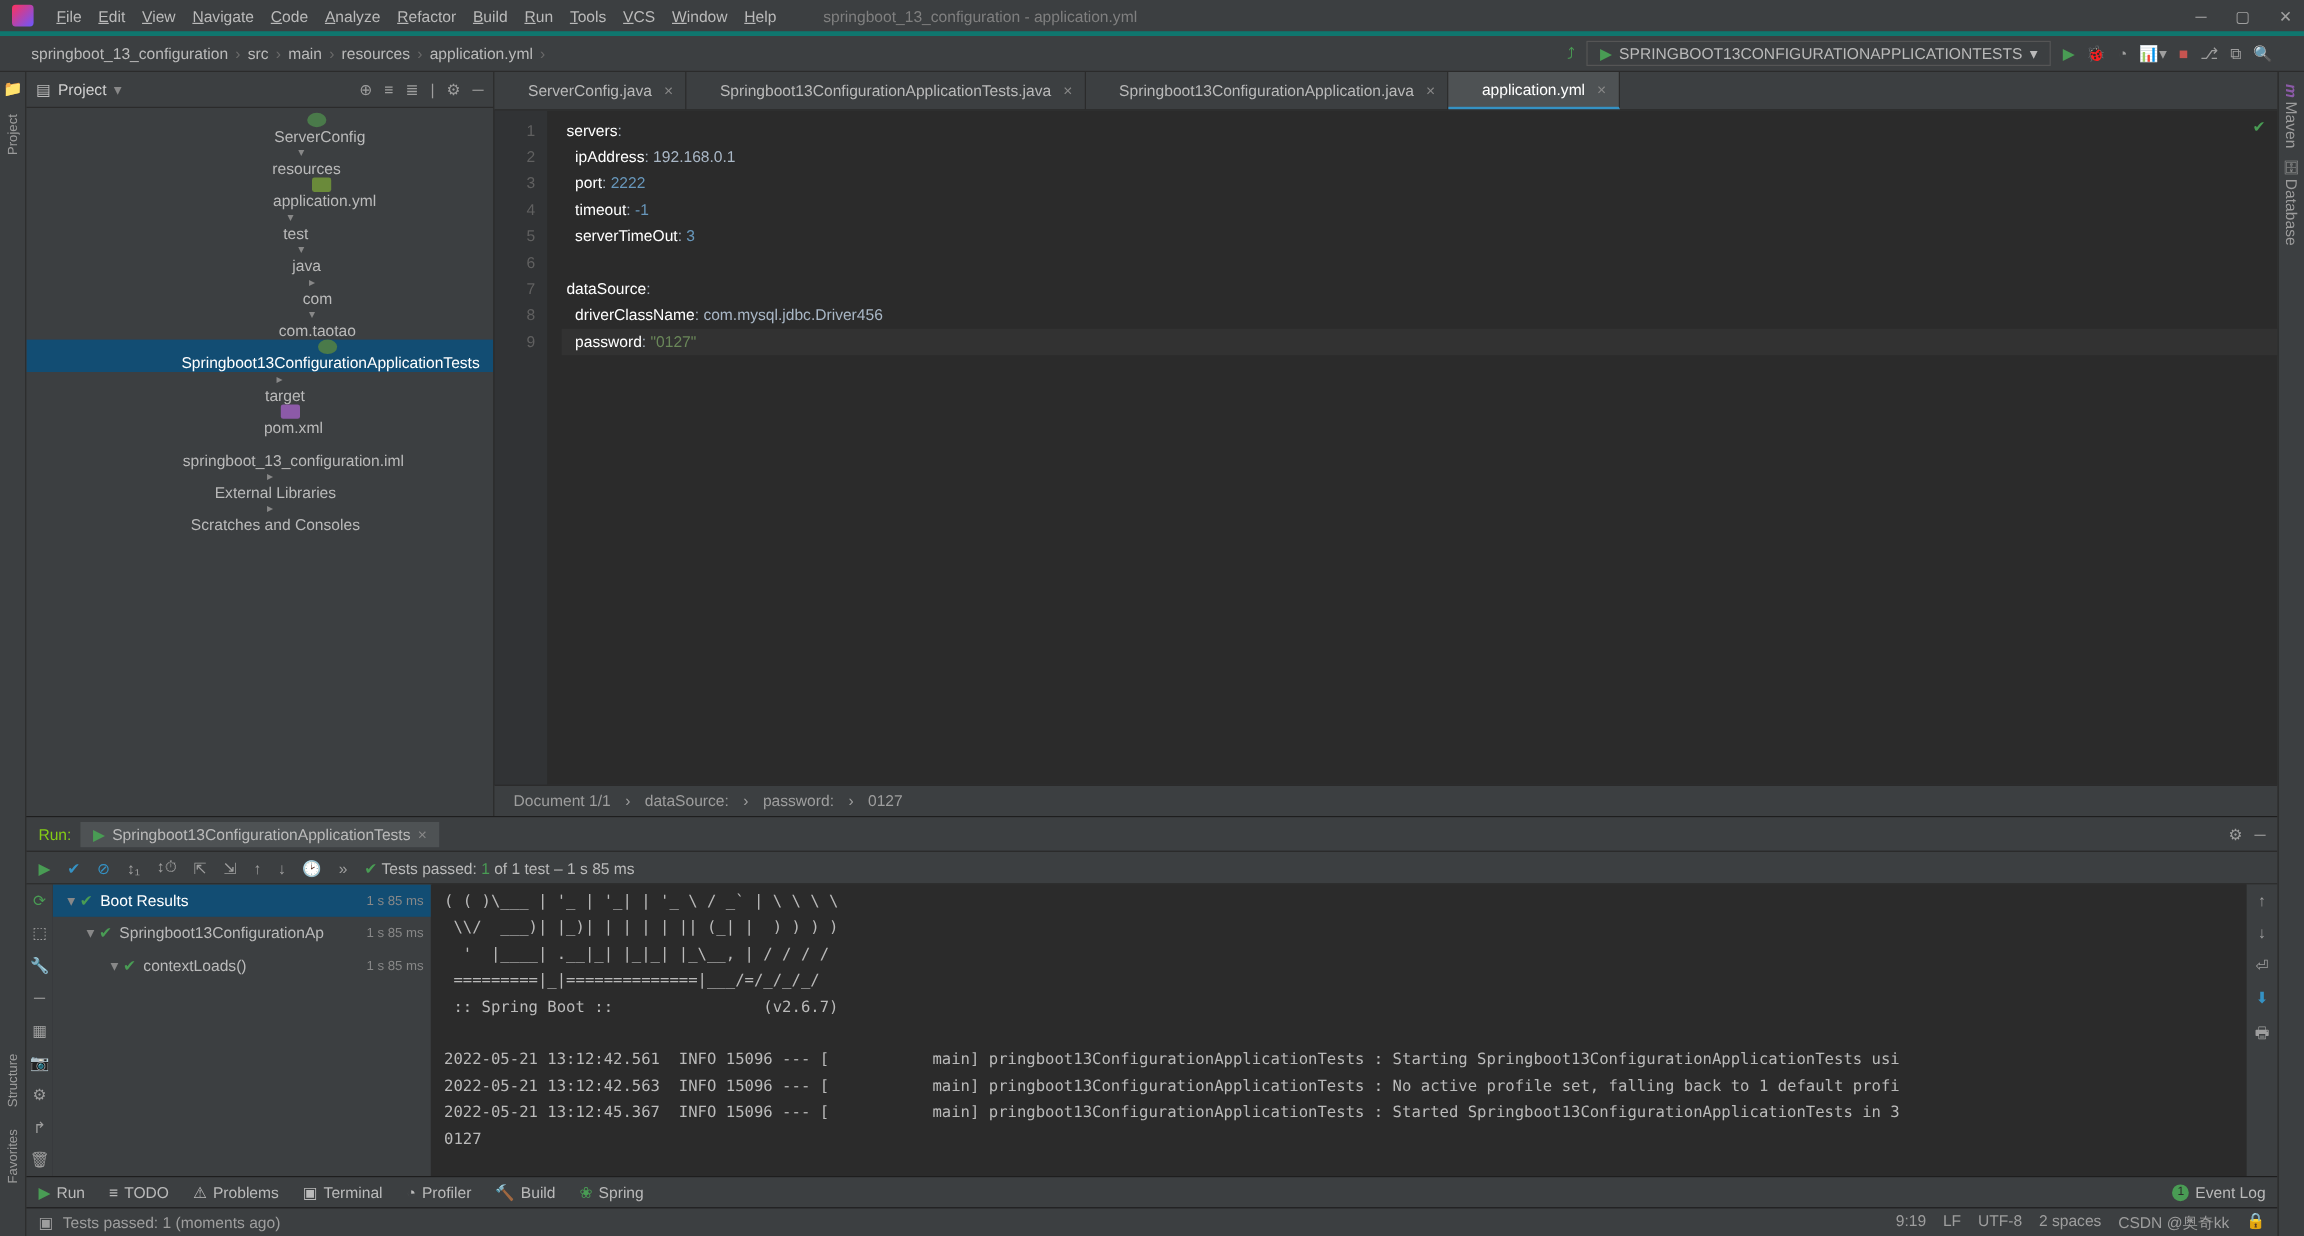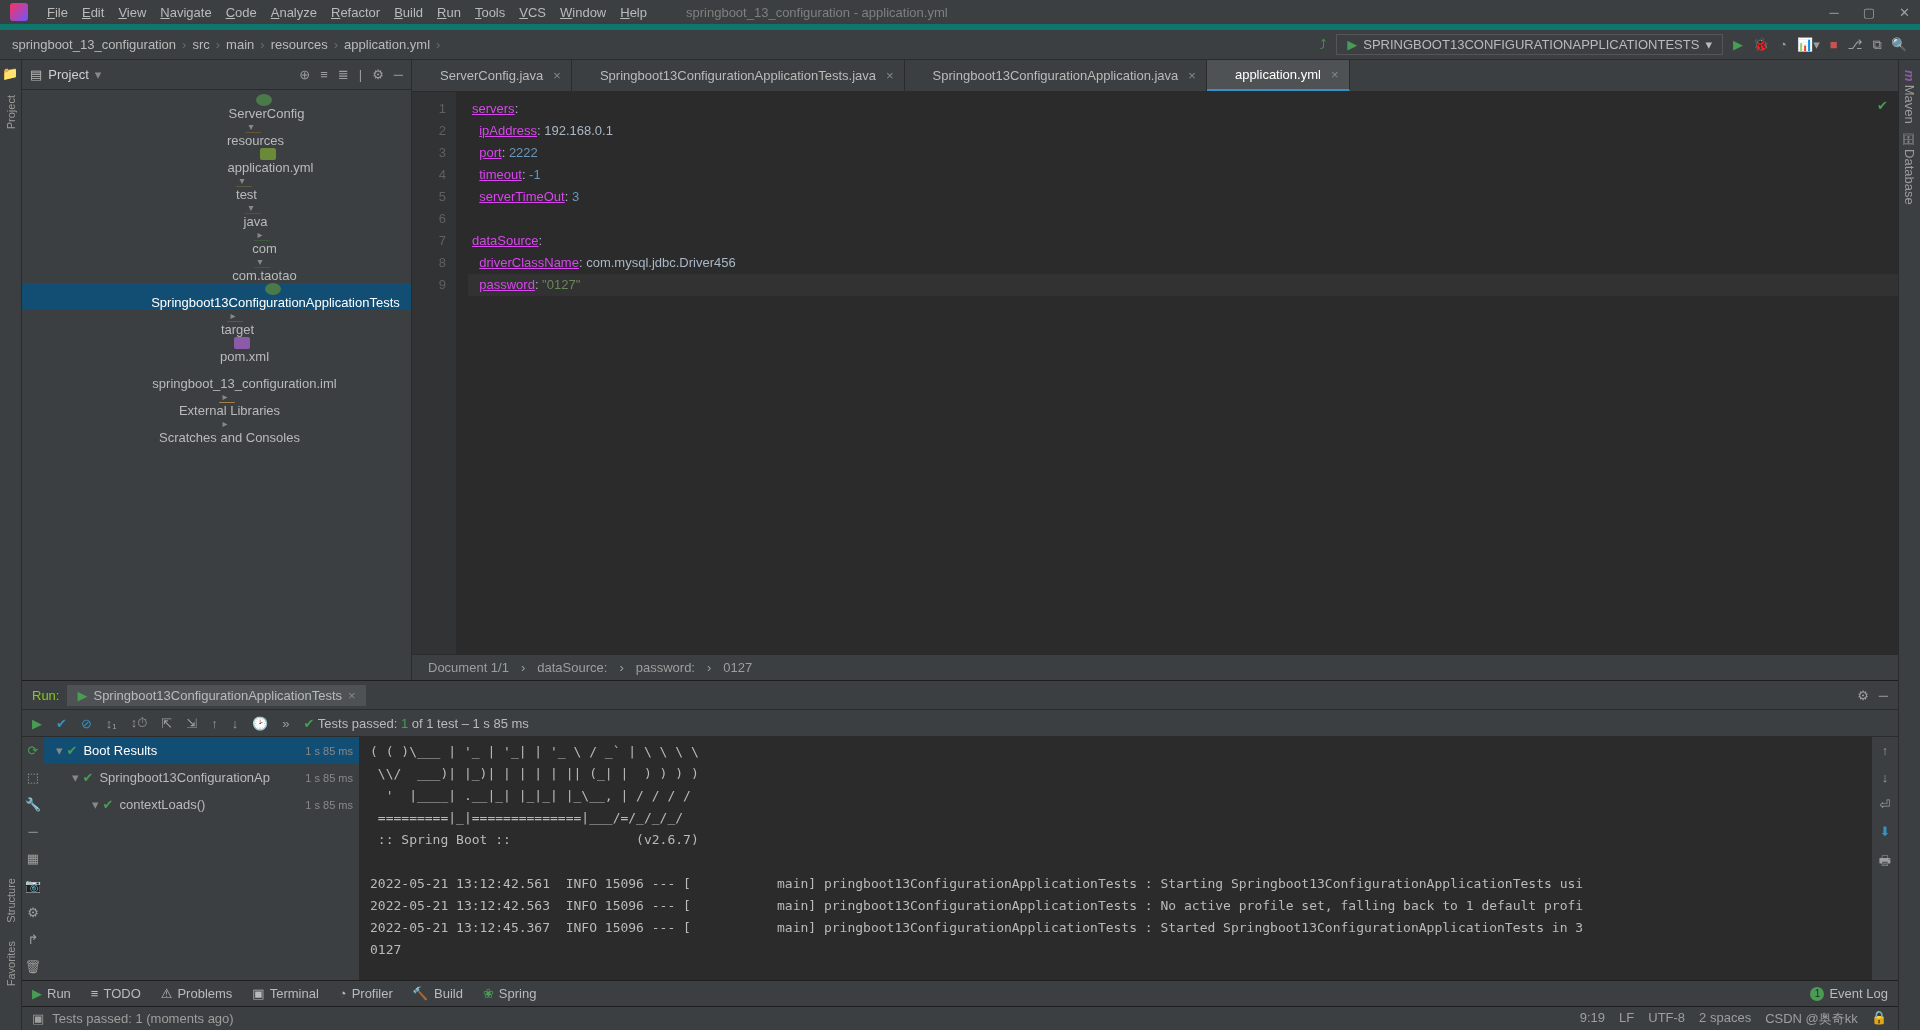--- a/index.html
+++ b/index.html
@@ -1,23 +1,23 @@
 <!DOCTYPE html>
 <html><head>
 <meta charset="utf-8">
 <style>
 * { margin:0; padding:0; box-sizing:border-box; font-family:"Segoe UI",Arial,sans-serif; font-size:13px; }
 body { background:#2b2b2b; color:#bababa; width:1920px; height:1030px; overflow:hidden; display:flex; flex-direction:column; }
-.menubar { height:30px; background:#3c3f41; display:flex; align-items:center; padding:0 10px; gap:4px; border-bottom:6px solid #0f766e; }
+.menubar { height:30px; background:#3c3f41; display:flex; align-items:center; padding:0 10px; gap:4px; border-bottom:4px solid #0f766e; }
 .menubar .logo { width:18px; height:18px; background:linear-gradient(135deg,#fe315d,#6b57ff); border-radius:3px; margin-right:8px; }
 .menubar .mi { padding:4px 7px; cursor:pointer; color:#bababa; }
 .menubar .mi u { text-decoration:underline; }
 .menubar .title { margin-left:28px; color:#7f7f7f; }
 .menubar .winctl { margin-left:auto; display:flex; gap:24px; color:#a0a0a0; }
-.navbar { height:30px; background:#3c3f41; display:flex; align-items:center; padding:0 12px; border-bottom:1px solid #2b2b2b; }
+.navbar { height:30px; background:#3c3f41; display:flex; align-items:center; padding:0 26px; border-bottom:1px solid #2b2b2b; }
 .navbar .crumb { color:#bababa; }
 .navbar .sep { color:#6a6a6a; margin:0 6px; }
 .navbar .right { margin-left:auto; display:flex; align-items:center; gap:10px; }
 .navbar .runconf { background:#3c3f41; border:1px solid #555; padding:2px 10px; color:#bababa; display:flex; align-items:center; gap:6px; }
 .main { flex:1; display:flex; min-height:0; }
 .gutter-l { width:22px; background:#3c3f41; border-right:1px solid #2b2b2b; display:flex; flex-direction:column; align-items:center; padding-top:6px; gap:10px; }
 .gutter-l .vt { writing-mode:vertical-rl; transform:rotate(180deg); color:#9c9c9c; font-size:11px; padding:4px 0; cursor:pointer; }
 .gutter-r { width:22px; background:#3c3f41; border-left:1px solid #2b2b2b; display:flex; flex-direction:column; align-items:center; padding-top:6px; }
 .gutter-r .vt { writing-mode:vertical-rl; color:#9c9c9c; font-size:11px; padding:4px 0; cursor:pointer; }
 .content { flex:1; display:flex; flex-direction:column; min-width:0; }
@@ -42,21 +42,21 @@
 .tabs { height:32px; background:#3c3f41; display:flex; align-items:stretch; border-bottom:1px solid #2b2b2b; }
 .tabs .tab { display:flex; align-items:center; padding:0 10px; gap:6px; color:#bababa; border-right:1px solid #2b2b2b; cursor:pointer; }
 .tabs .tab.active { background:#4e5254; color:#fff; border-bottom:2px solid #3592c4; }
 .tabs .tab .x { color:#888; margin-left:4px; cursor:pointer; }
 .code { flex:1; display:flex; font-family:"JetBrains Mono",Consolas,monospace; font-size:13px; overflow:auto; position:relative; }
 .code .lnums { width:44px; background:#313335; color:#606060; text-align:right; padding:6px 10px 6px 0; line-height:22px; user-select:none; }
 .code .text { flex:1; padding:6px 0 6px 12px; line-height:22px; white-space:pre; color:#a9b7c6; }
 .code .line.hl { background:#323232; }
 .code .line { padding-left:4px; }
 .code .check { position:absolute; top:6px; right:10px; color:#499c54; }
-.k { color:#d946ef;text-decoration:underline; } .s { color:#6a8759; } .n { color:#6897bb; }
+.k { color:#ffffff; } .s { color:#6a8759; } .n { color:#6897bb; }
 .crumbbar { height:26px; background:#3c3f41; display:flex; align-items:center; padding:0 16px; gap:12px; color:#9e9e9e; font-size:12px; border-top:1px solid #2b2b2b; }
 .run-panel { height:300px; background:#2b2b2b; border-top:1px solid #1e1e1e; display:flex; flex-direction:column; }
 .run-head { height:28px; background:#3c3f41; display:flex; align-items:center; padding:0 10px; gap:8px; }
 .run-head .lbl { color:#84cc16; }
 .run-head .tab { background:#4e5254; padding:3px 10px; display:flex; align-items:center; gap:6px; }
 .run-head .tools { margin-left:auto; display:flex; gap:10px; color:#9e9e9e; }
 .run-toolbar { height:28px; background:#3c3f41; display:flex; align-items:center; padding:0 10px; gap:14px; color:#9e9e9e; border-top:1px solid #2b2b2b; border-bottom:1px solid #2b2b2b; }
 .run-toolbar .stat { color:#bababa; }
 .run-toolbar .pass { color:#499c54; }
 .run-body { flex:1; display:flex; min-height:0; }

